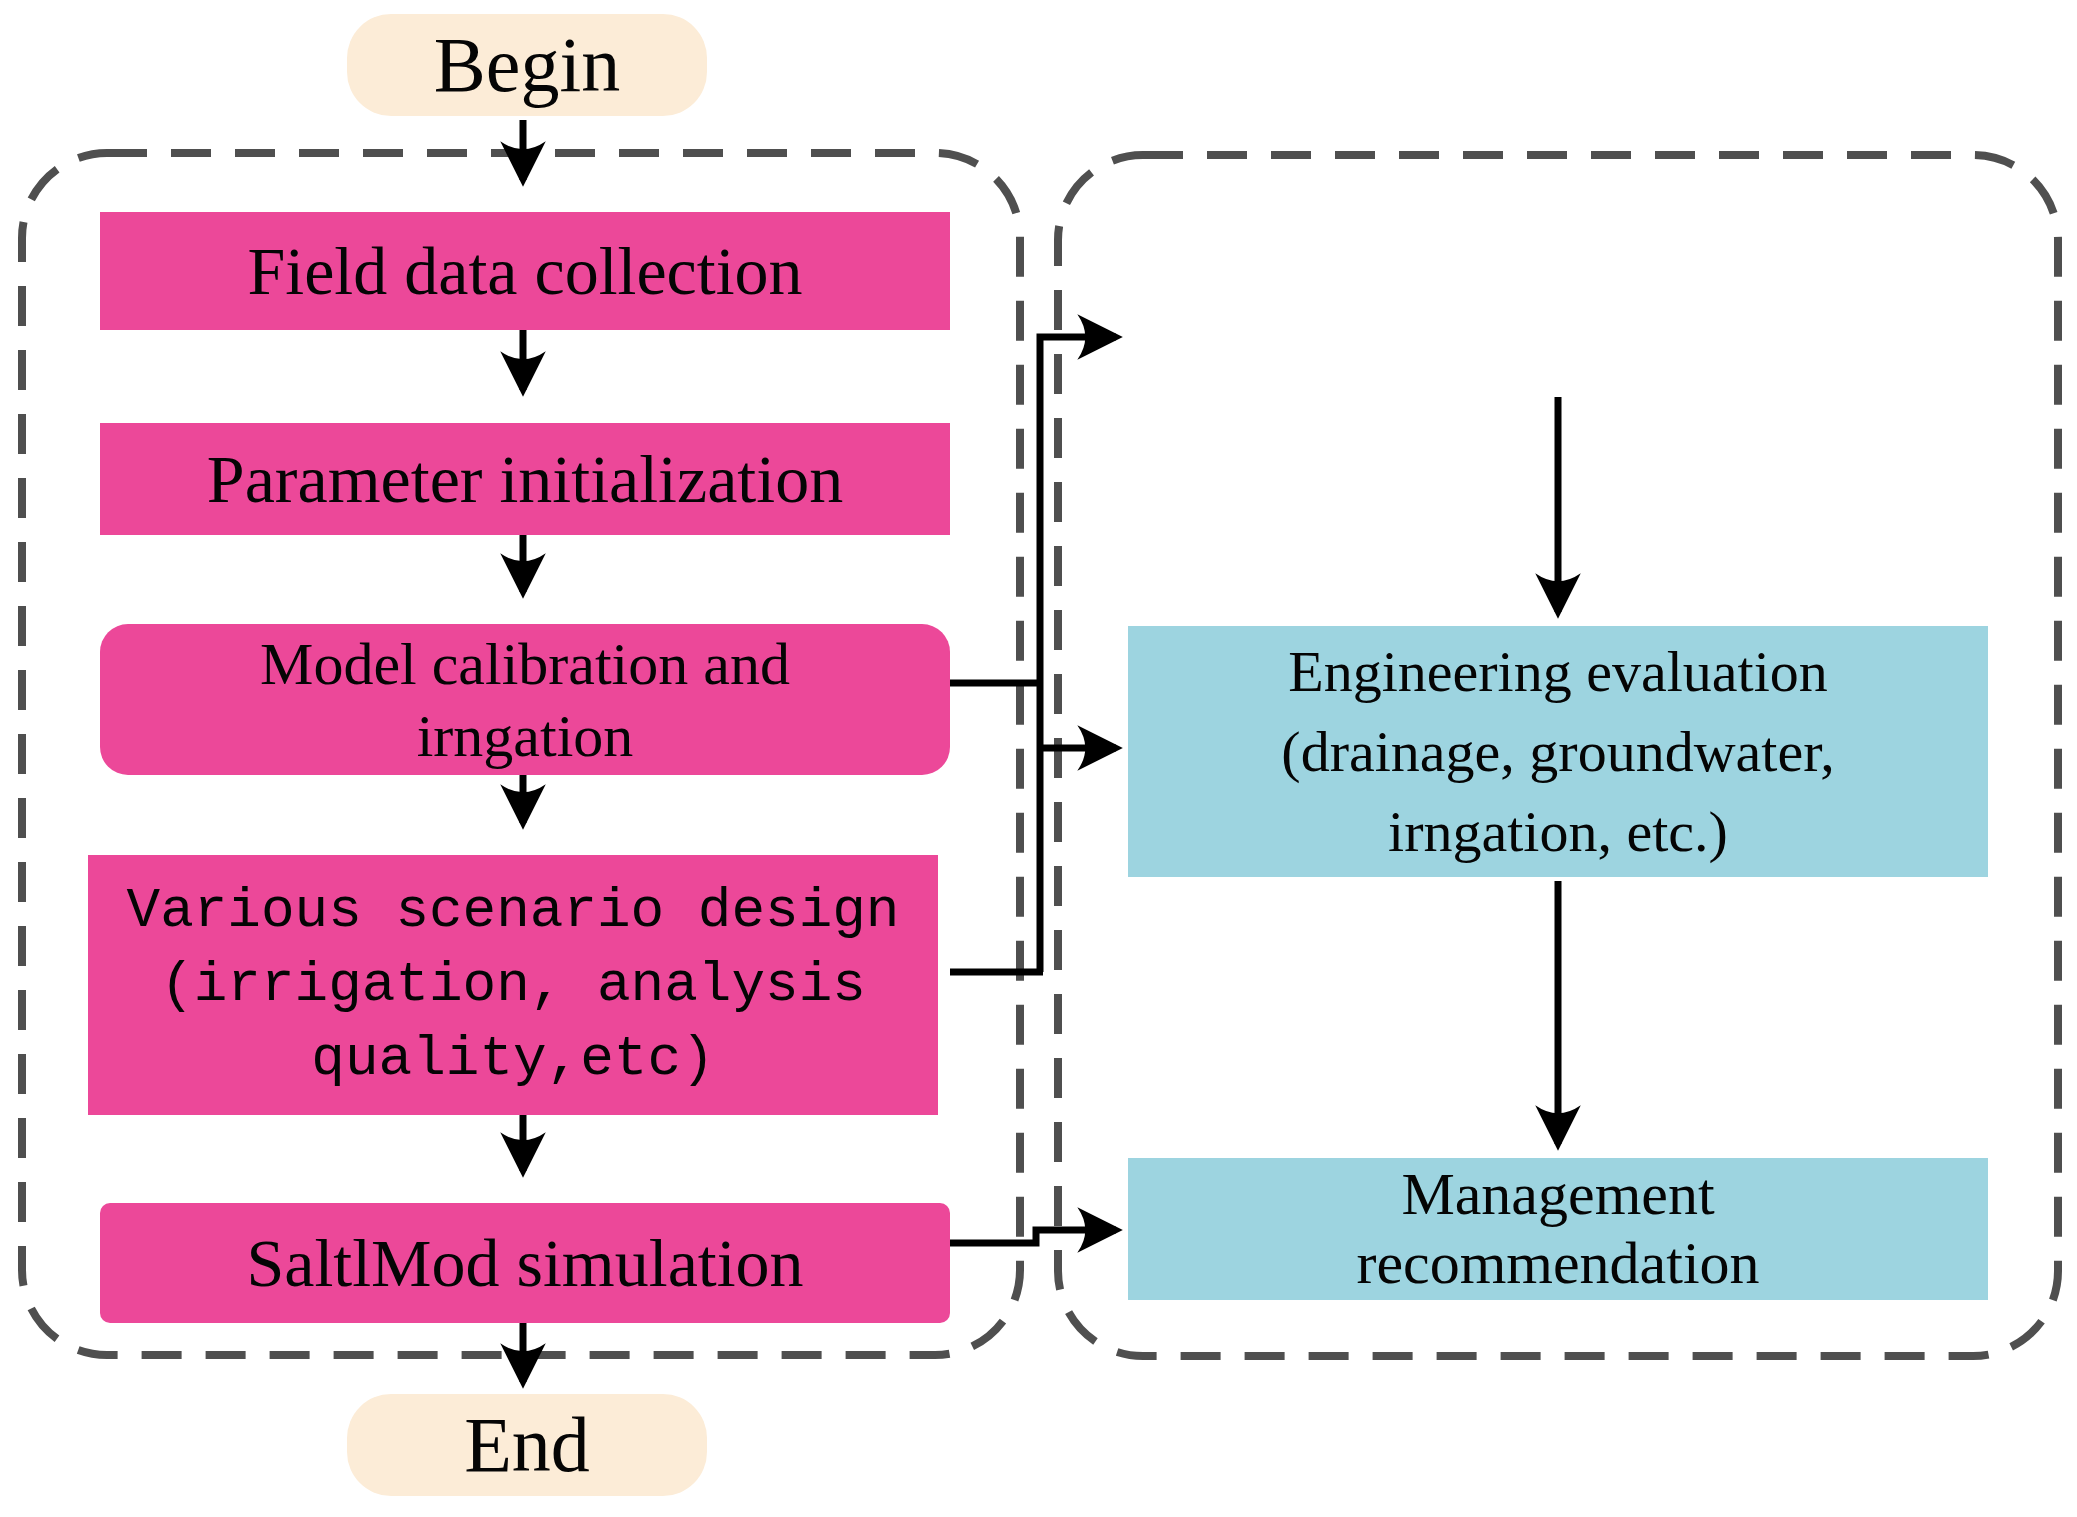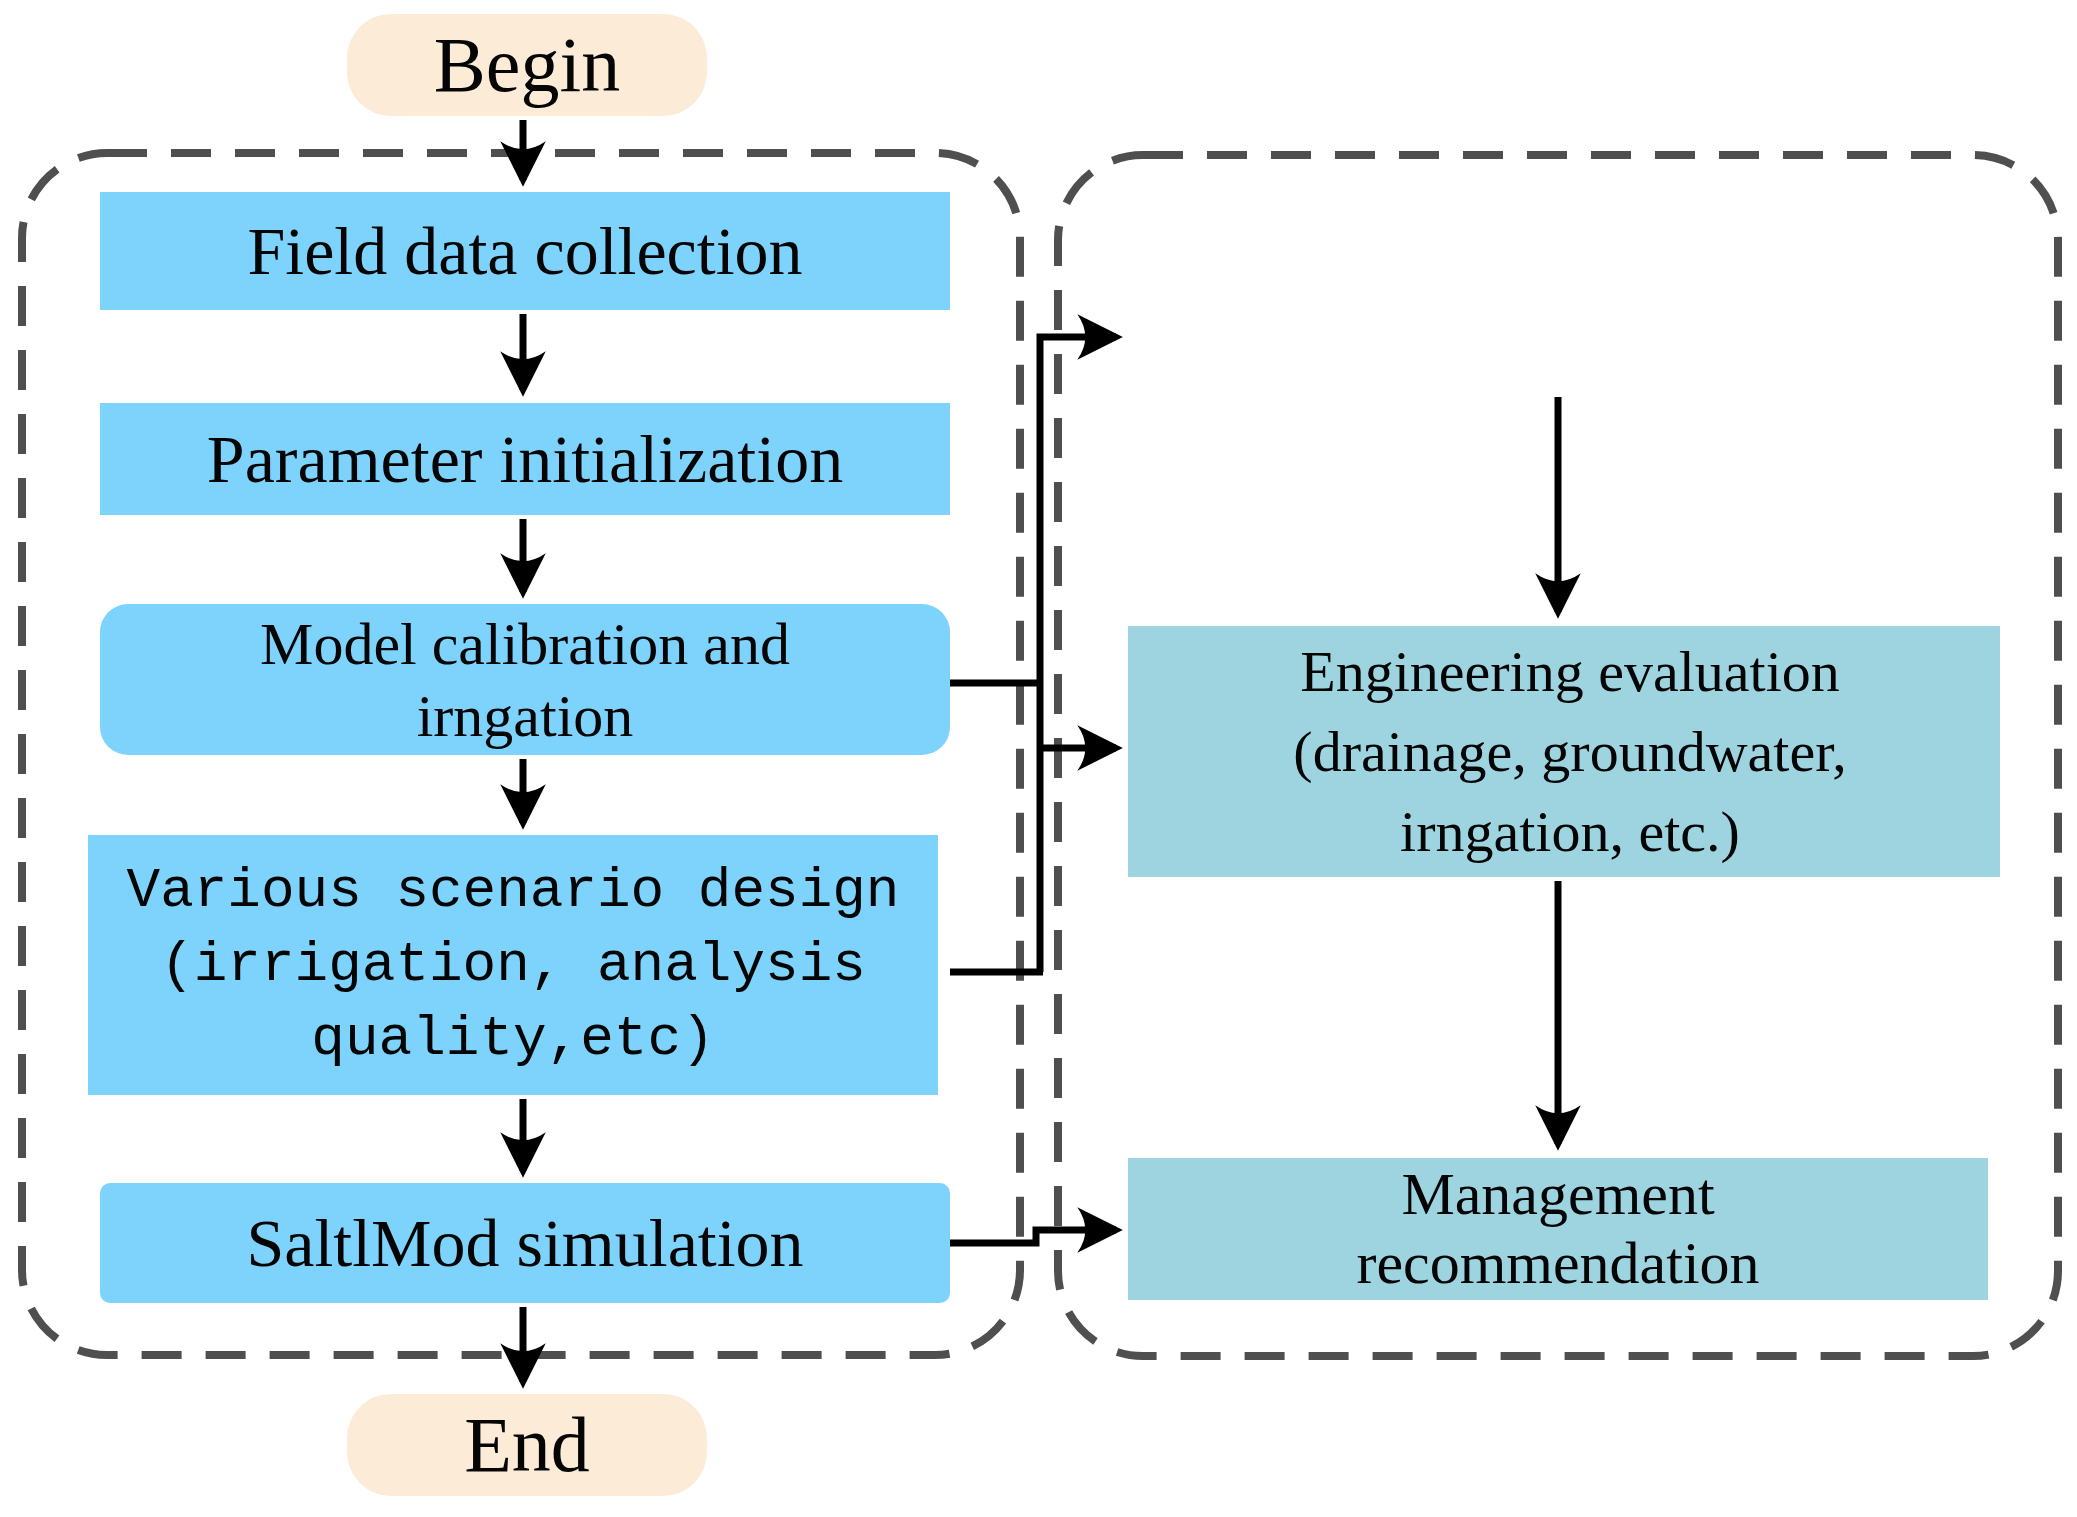--- a/index.html
+++ b/index.html
@@ -12,34 +12,34 @@
   }
   .wires{position:absolute;left:0;top:0;z-index:1;}
   .node{
     position:absolute;z-index:2;
     display:flex;flex-direction:column;
     align-items:center;justify-content:center;
     text-align:center;color:#050505;
     line-height:1.15;
   }
   .terminal{background:#fcecd7;border-radius:44px;font-size:78px;}
-  .process{background:#7dd3fc;}
+  .process{background:#ec4899;margin-top:20px;}
   .result{background:#9dd4e0;}
 
   #pill-begin{left:347px;top:14px;width:360px;height:102px;}
   #pill-end{left:347px;top:1394px;width:360px;height:102px;}
 
   #box-field{left:100px;top:192px;width:850px;height:118px;font-size:68px;}
   #box-param{left:100px;top:403px;width:850px;height:112px;font-size:68px;}
   #box-calib{left:100px;top:604px;width:850px;height:151px;font-size:60px;line-height:72px;border-radius:28px;}
   #box-scenario{left:88px;top:835px;width:850px;height:260px;font-size:56px;line-height:74px;font-family:Liberation Mono, monospace;}
   #box-salt{left:100px;top:1183px;width:850px;height:120px;font-size:68px;border-radius:10px;}
 
   #box-output{left:1128px;top:278px;width:860px;height:115px;font-size:68px;}
-  #box-eng{left:1128px;top:626px;width:860px;height:251px;font-size:58px;line-height:80px;padding-left:12px;}
+  #box-eng{left:1128px;top:626px;width:860px;height:251px;font-size:58px;line-height:80px;}
   #box-mgmt{left:1128px;top:1158px;width:860px;height:142px;font-size:60px;line-height:69px;}
 </style>
 </head>
 <body>
 
 <div class="canvas">
 
   <svg class="wires" width="2077" height="1517" viewBox="0 0 2077 1517">
     <defs>
       <marker id="ah" viewBox="0 0 10 10" refX="8.5" refY="5" markerWidth="6.5" markerHeight="6.5" orient="auto">

